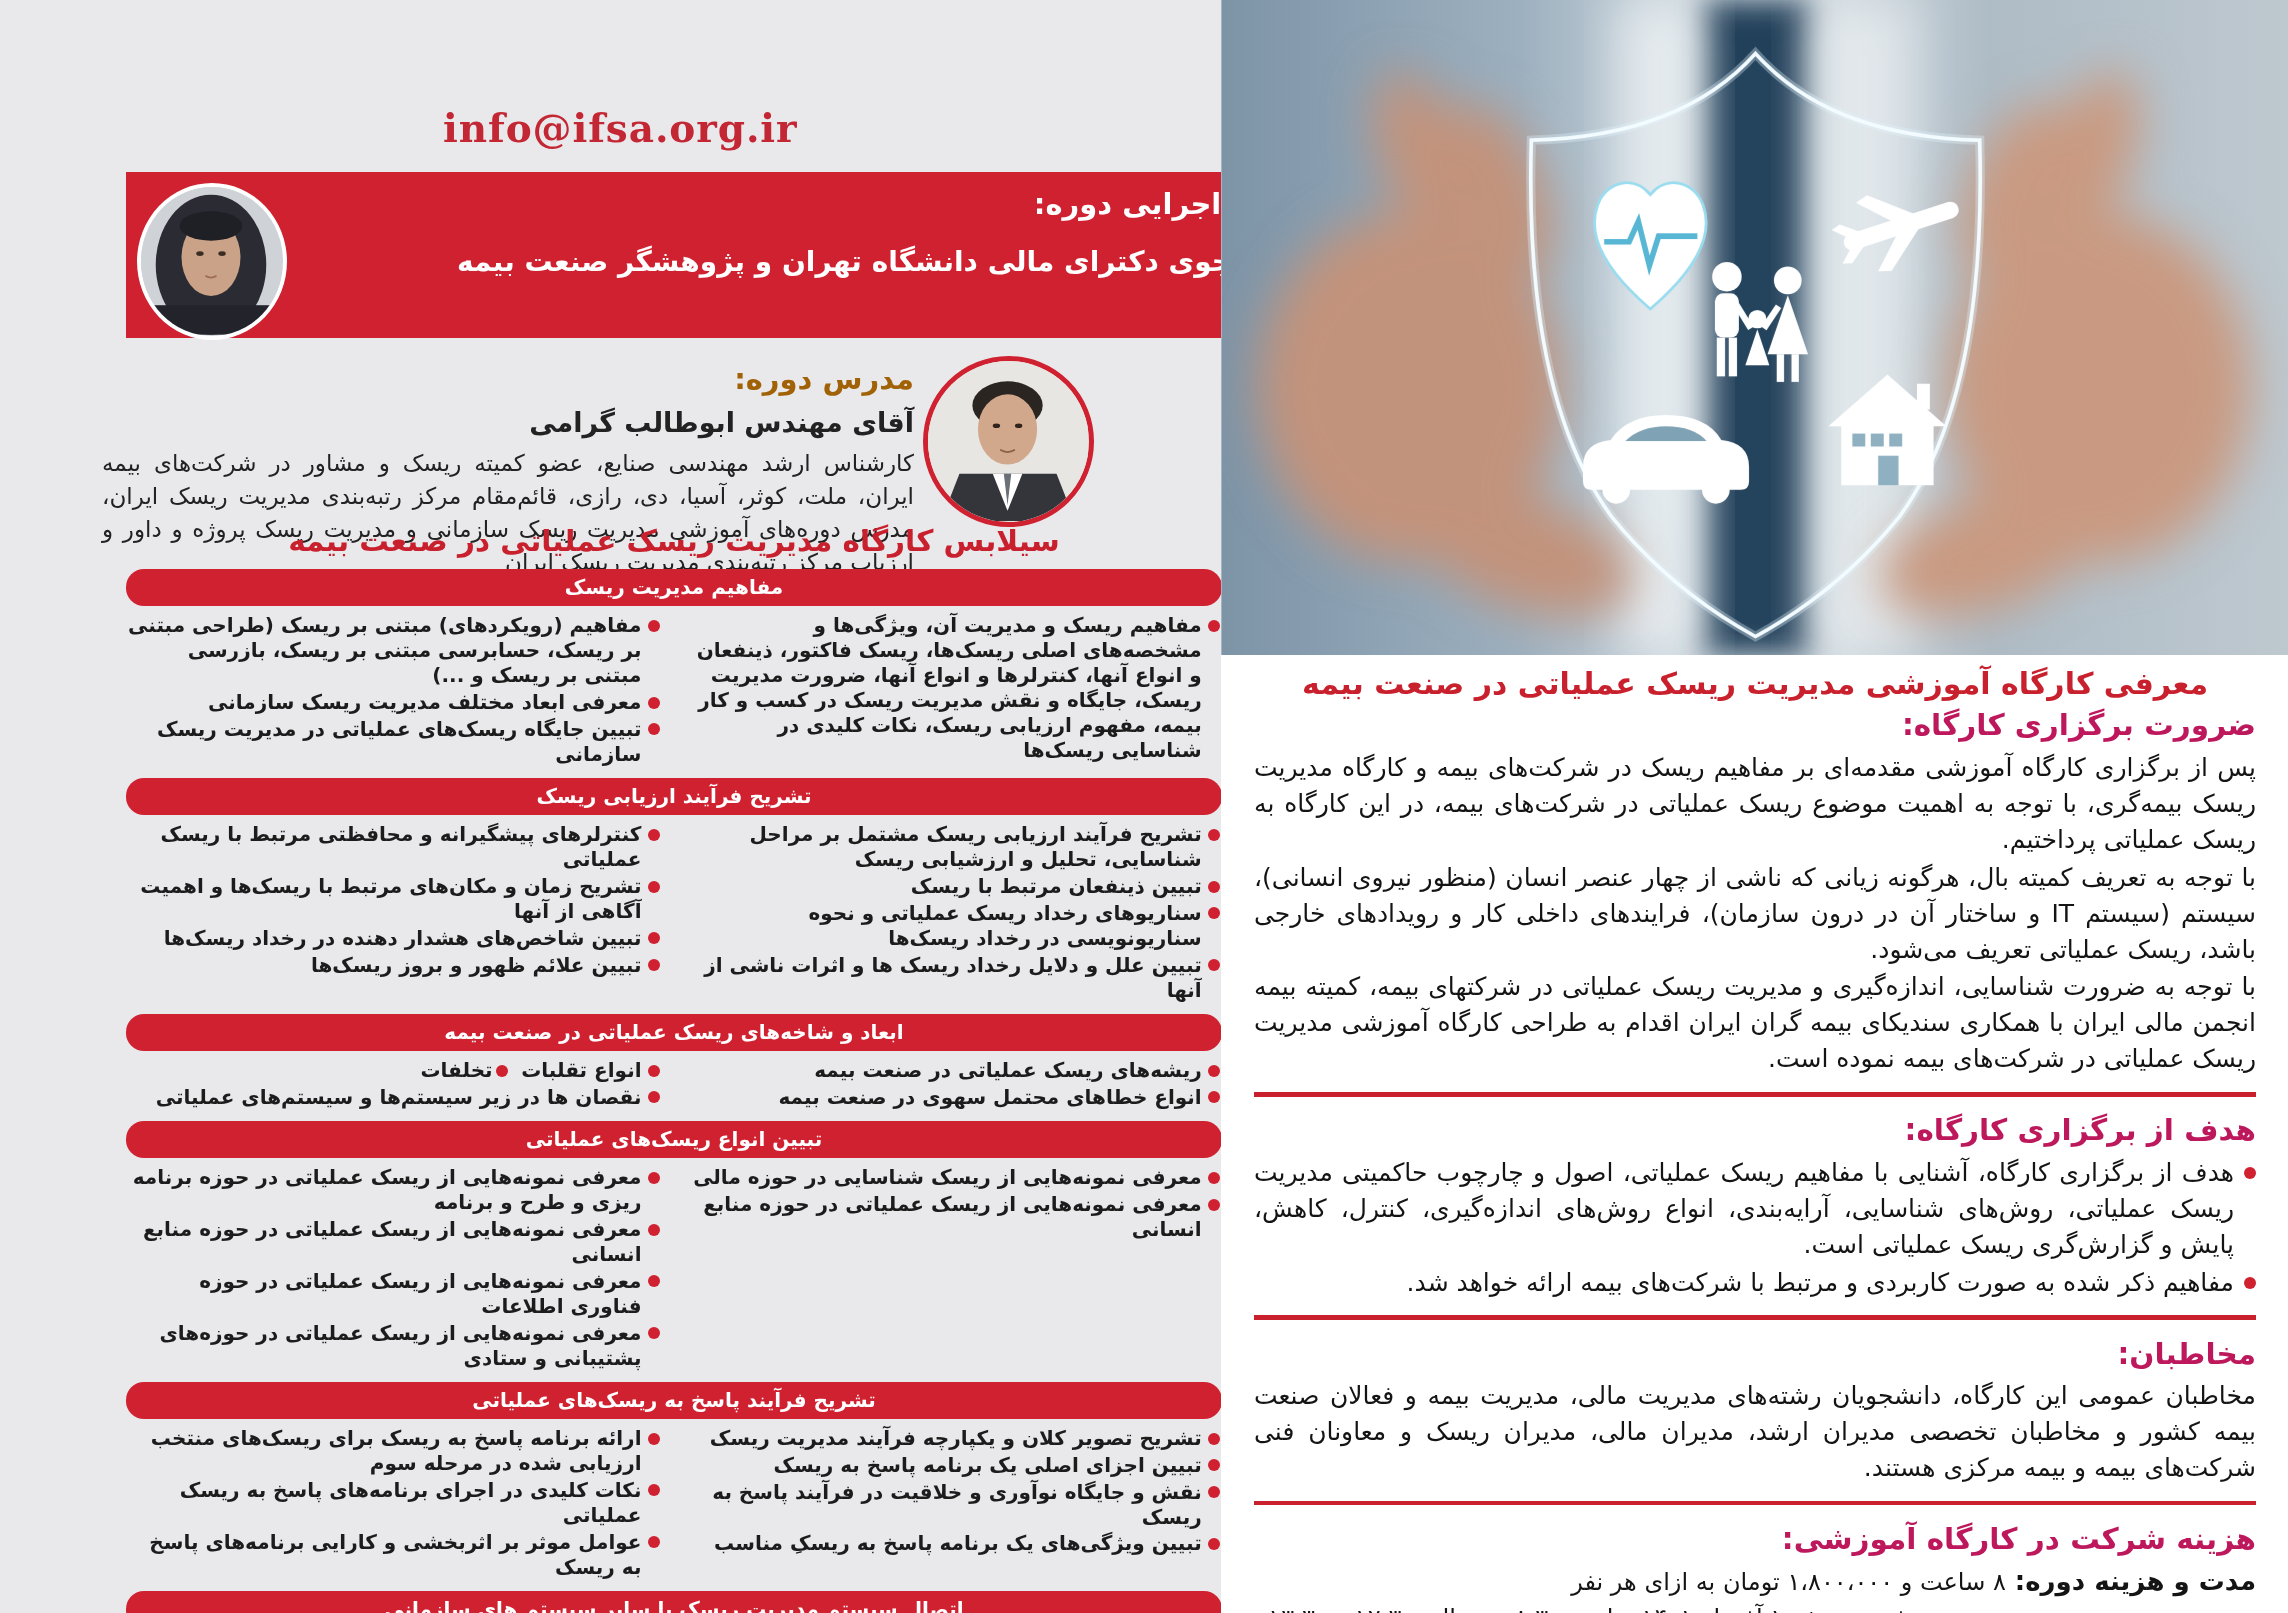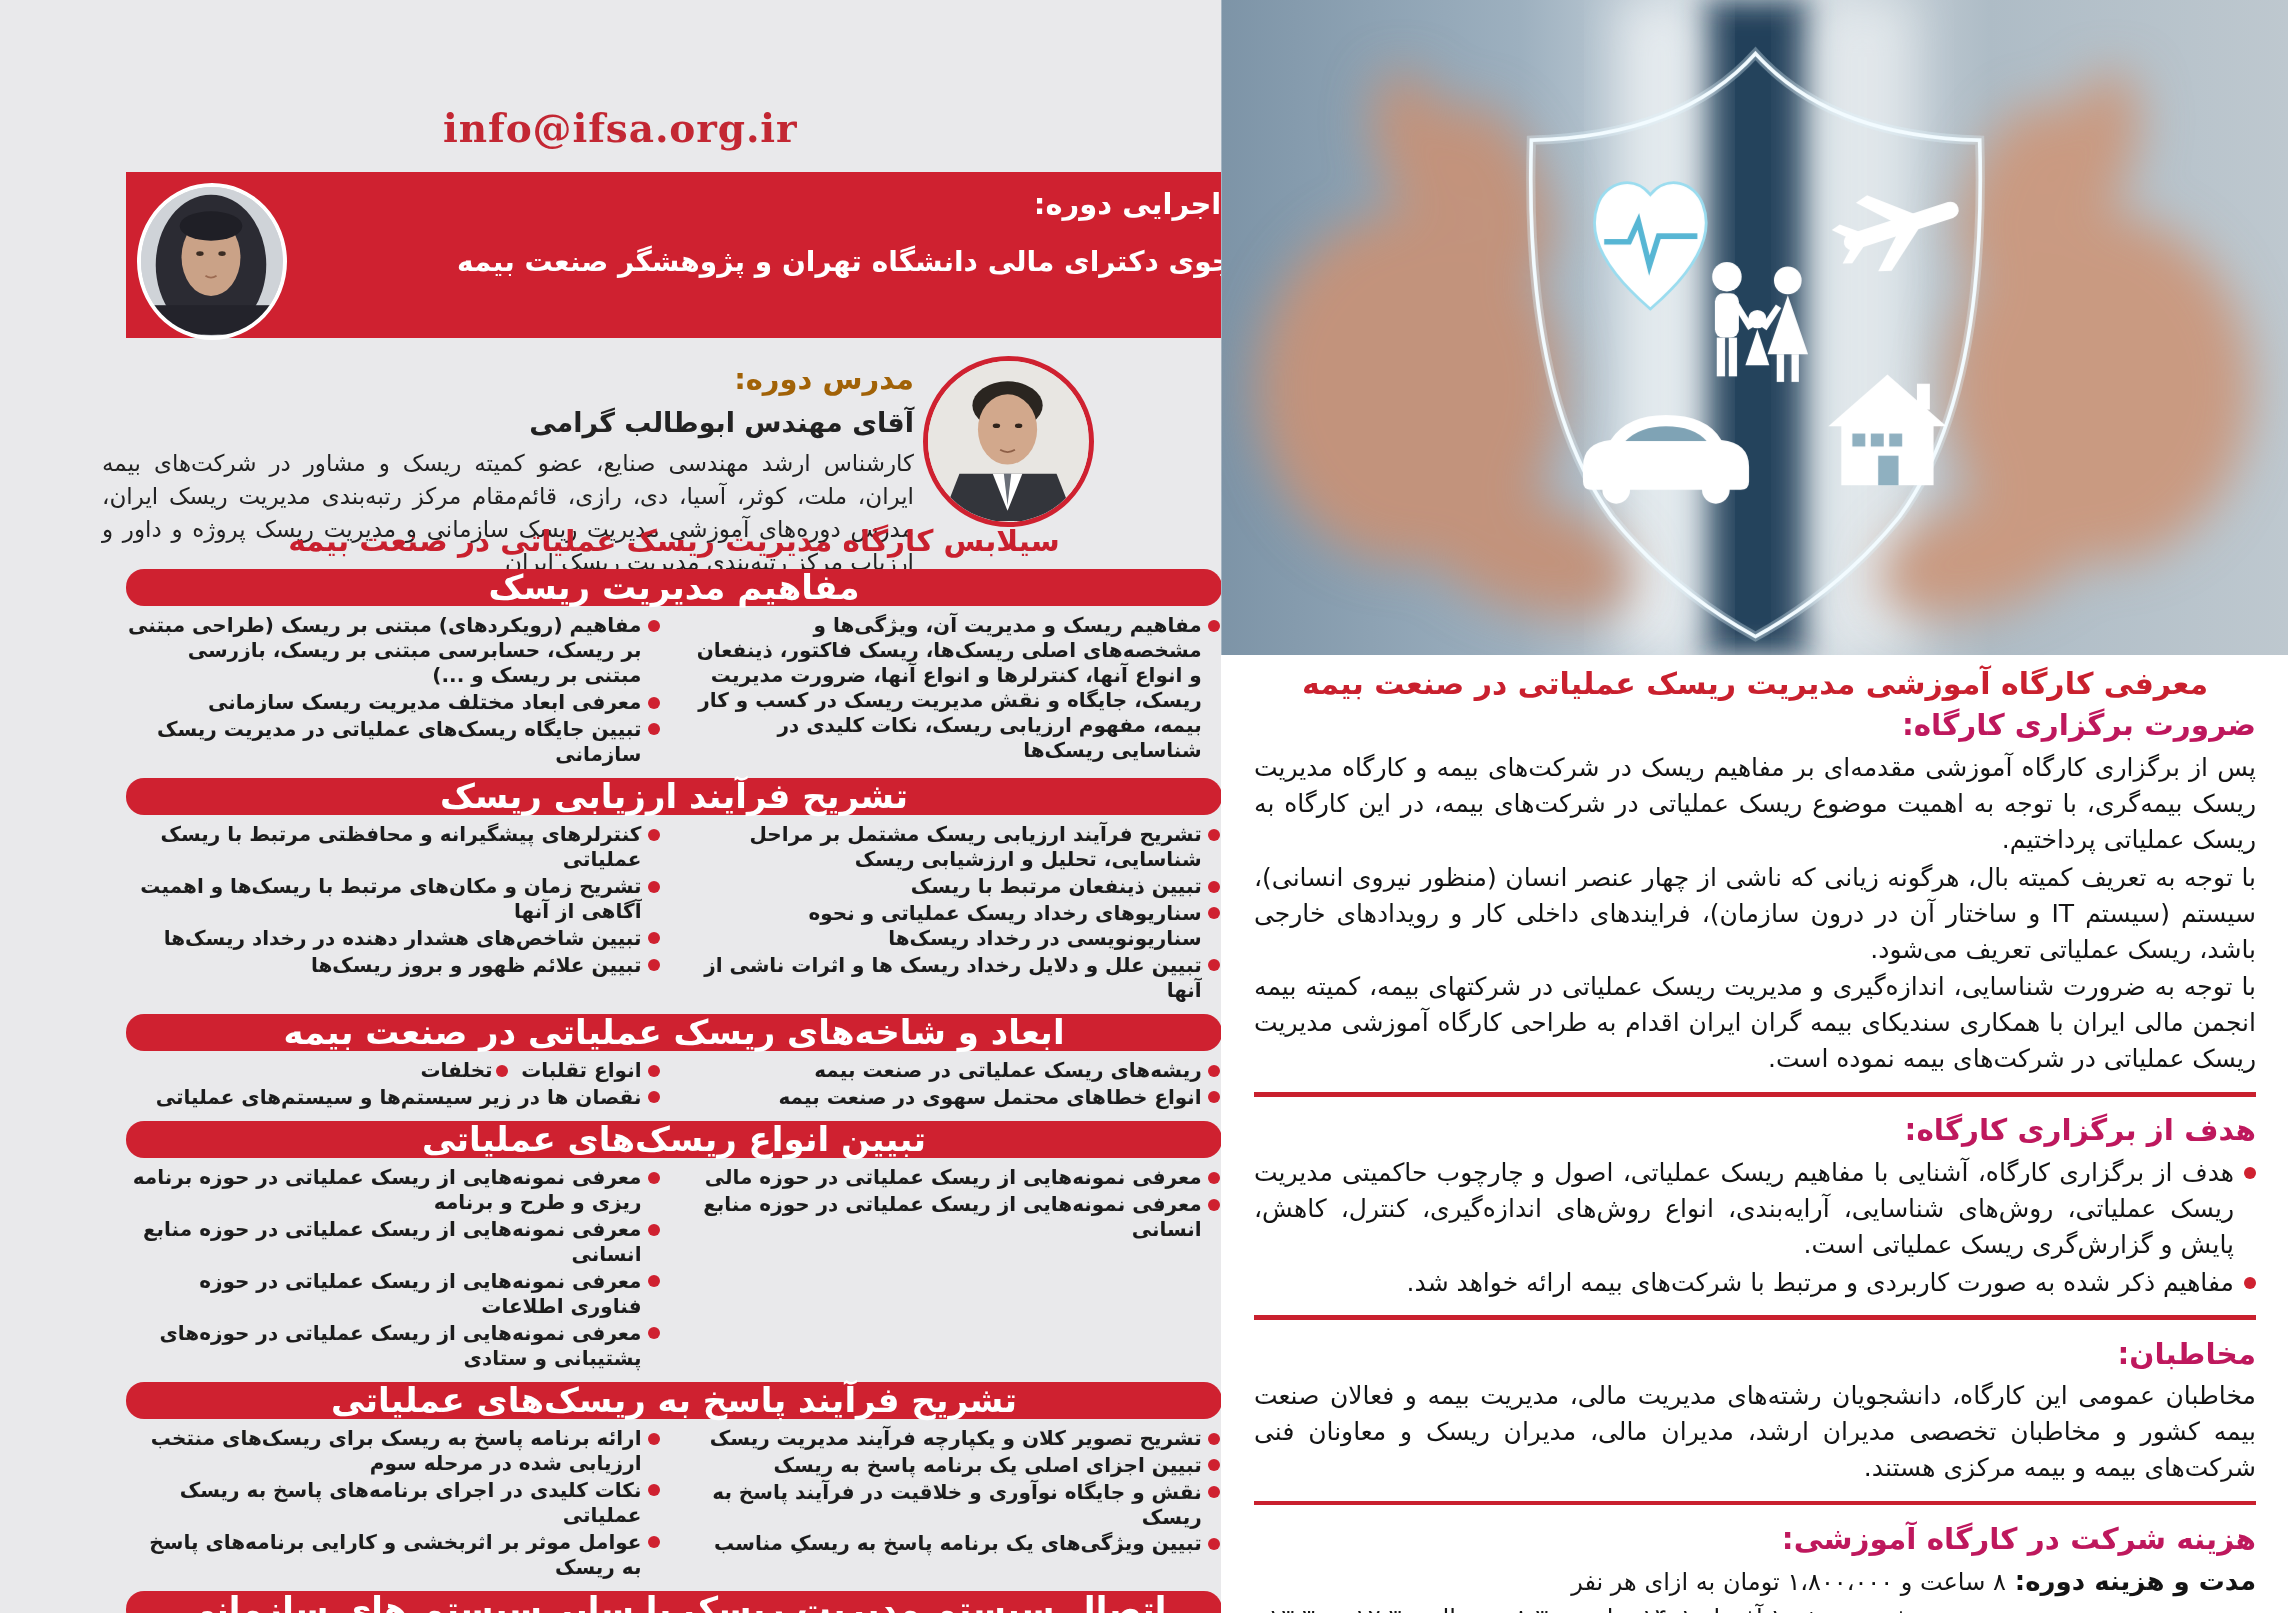--- a/index.html
+++ b/index.html
@@ -18,21 +18,21 @@
   .woman-photo{position:absolute;left:137px;top:183px;width:150px;height:157px;border-radius:50%;
     border:4.6px solid #ffffff;overflow:hidden;background:#cfd3d8;box-sizing:border-box;}
   .instructor{position:absolute;left:102px;top:362px;width:812px;direction:rtl;text-align:right;}
   .instructor-title{color:#a16207;font-size:29px;font-weight:700;margin-bottom:11px;}
   .instructor-name{color:#222;font-size:27px;font-weight:700;margin-bottom:9.2px;}
   .instructor-bio{color:#222;font-size:23px;line-height:33px;font-weight:400;text-align:justify;text-align-last:right;}
   .man-photo{position:absolute;left:923px;top:356px;width:171px;height:171px;border-radius:50%;
     border:5.5px solid #cf2130;overflow:hidden;background:#e8e6e2;box-sizing:border-box;}
   .syllabus{position:absolute;left:126px;top:524px;width:1096px;direction:rtl;}
   .syllabus-title{color:#c9202e;font-size:29.5px;font-weight:700;text-align:center;margin-bottom:11px;}
-  .sec-header{height:37px;line-height:37px;background:#cf2130;color:#fff;font-size:34px;font-weight:700;
+  .sec-header{height:37px;line-height:37px;background:#cf2130;color:#fff;font-size:20px;font-weight:700;
     text-align:center;border-radius:18px;}
   .sec-cols{display:flex;gap:28px;padding:7.4px 1.8px 9.2px;direction:rtl;}
   .sec-col{flex:1;}
   .item{position:relative;padding-right:18.5px;font-size:20px;line-height:25px;font-weight:700;
     color:#1c1c1c;text-align:right;margin-bottom:1.8px;}
   .dot{display:inline-block;width:12px;height:12px;border-radius:50%;background:#cf2130;}
   .item > .dot.first{position:absolute;right:0;top:6.5px;}
   .item .dot.inline{margin:0 13px 0 3.7px;}
 
   
@@ -141,21 +141,21 @@
               <div class="sec-col">
                 <div class="item"><span class="dot first"></span><span>انواع تقلبات</span><span class="dot inline"></span><span>تخلفات</span></div>
                 <div class="item"><span class="dot first"></span><span>نقصان ها در زیر سیستم‌ها و سیستم‌های عملیاتی</span></div>
               </div>
             </div>
           </div>
           <div class="section">
             <div class="sec-header">تبیین انواع ریسک‌های عملیاتی</div>
             <div class="sec-cols">
               <div class="sec-col">
-                <div class="item"><span class="dot first"></span><span>معرفی نمونه‌هایی از ریسک عملیاتی در حوزه مالی</span></div>
+                <div class="item"><span class="dot first"></span><span>معرفی نمونه‌هایی از ریسک شناسایی در حوزه مالی</span></div>
                 <div class="item"><span class="dot first"></span><span>معرفی نمونه‌هایی از ریسک عملیاتی در حوزه منابع انسانی</span></div>
               </div>
               <div class="sec-col">
                 <div class="item"><span class="dot first"></span><span>معرفی نمونه‌هایی از ریسک عملیاتی در حوزه برنامه ریزی و طرح و برنامه</span></div>
                 <div class="item"><span class="dot first"></span><span>معرفی نمونه‌هایی از ریسک عملیاتی در حوزه منابع انسانی</span></div>
                 <div class="item"><span class="dot first"></span><span>معرفی نمونه‌هایی از ریسک عملیاتی در حوزه فناوری اطلاعات</span></div>
                 <div class="item"><span class="dot first"></span><span>معرفی نمونه‌هایی از ریسک عملیاتی در حوزه‌های پشتیبانی و ستادی</span></div>
               </div>
             </div>
           </div>

